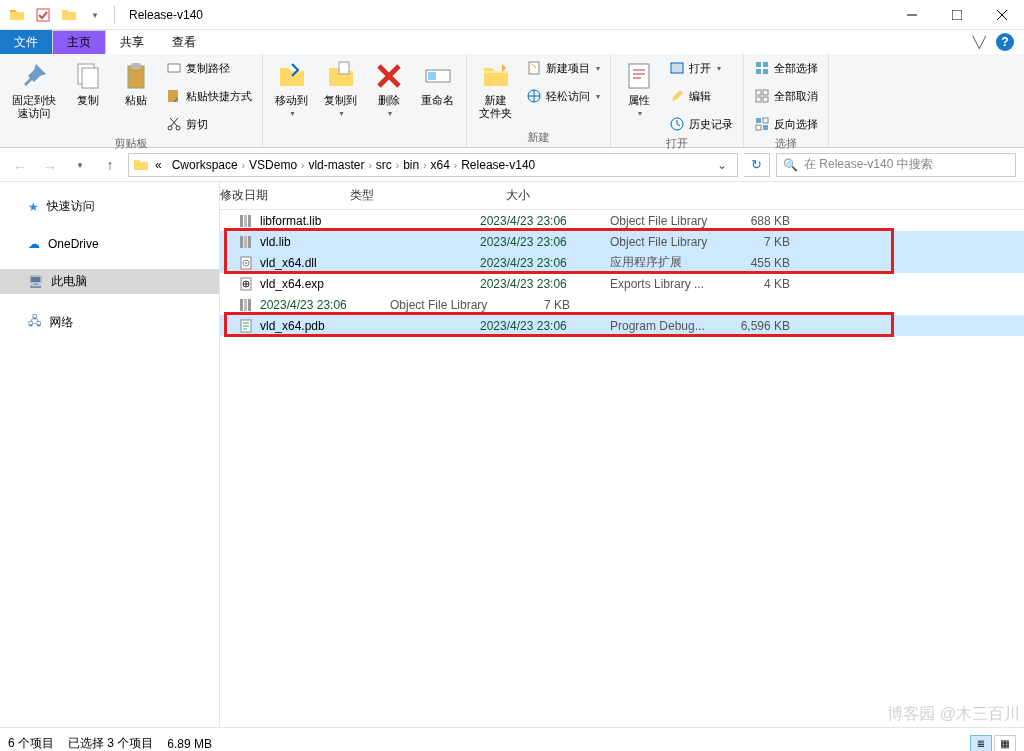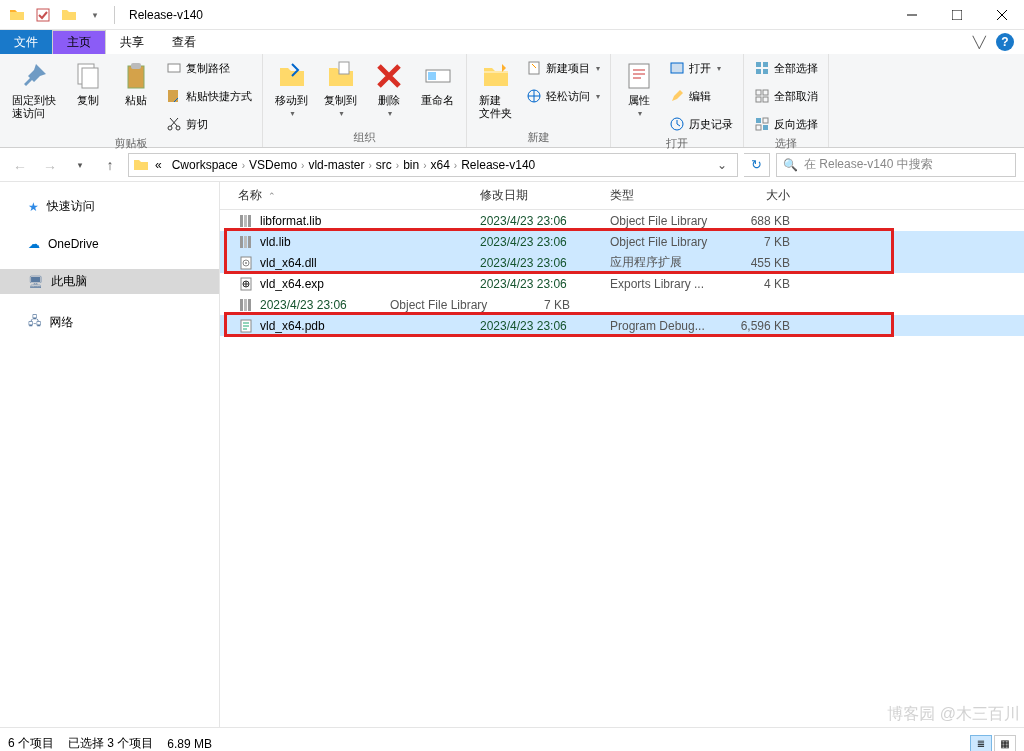--- a/index.html
+++ b/index.html
@@ -23,21 +23,21 @@
 .tabbar-right { margin-left: auto; display: flex; align-items: center; padding-right: 10px; gap: 10px; }
 .help-circle { width: 18px; height: 18px; border-radius: 50%; background: #1979ca; color: #fff; display: flex; align-items: center; justify-content: center; font-size: 12px; font-weight: bold; }
 
 
 .ribbon { height: 94px; background: #f5f6f7; border-bottom: 1px solid #d0d0d0; display: flex; }
 .ribbon-group { border-right: 1px solid #e1e1e1; display: flex; flex-direction: column; padding: 2px 6px 0 6px; }
 .ribbon-group-content { flex: 1; display: flex; align-items: flex-start; gap: 4px; }
 .ribbon-group-label { text-align: center; font-size: 11px; color: #666; padding: 2px 0; }
 .rbtn-large { display: flex; flex-direction: column; align-items: center; justify-content: flex-start; padding: 4px 6px; gap: 2px; min-width: 44px; }
 .rbtn-large .ricon { width: 32px; height: 32px; }
-.rbtn-large .rlabel { font-size: 11px; line-height: 1.2; }
+.rbtn-large .rlabel { font-size: 11px; text-align: center; line-height: 1.2; }
 .rbtn-small { display: flex; align-items: center; gap: 4px; padding: 2px 4px; font-size: 11px; }
 .rbtn-small .ricon-sm { width: 16px; height: 16px; }
 .rcol { display: flex; flex-direction: column; gap: 8px; padding-top: 2px; }
 .dd-arrow { font-size: 8px; color: #666; margin-left: 2px; }
 
 
 .navrow { height: 34px; display: flex; align-items: center; padding: 4px 8px; gap: 6px; border-bottom: 1px solid #e5e5e5; }
 .nav-btn { width: 24px; height: 24px; display: flex; align-items: center; justify-content: center; color: #555; font-size: 14px; }
 .nav-btn.disabled { color: #bbb; }
 .addrbar { flex: 1; height: 24px; border: 1px solid #ccc; display: flex; align-items: center; font-size: 12px; padding: 0 4px; gap: 2px; }
@@ -219,21 +219,20 @@
           <span class="dd-arrow">▾</span>
       </div>
       <div class="rbtn-large">
         <svg class="ricon" viewBox="0 0 32 32">
             <rect x="4" y="10" width="24" height="12" fill="#fff" stroke="#888"></rect>
             <rect x="6" y="12" width="8" height="8" fill="#8cd0ff"></rect>
           </svg>
         <span class="rlabel">重命名</span>
       </div>
     </div>
-    <div class="ribbon-group-label">组织</div>
   </div>
 
   <div class="ribbon-group">
     <div class="ribbon-group-content">
       <div class="rbtn-large">
         <svg class="ricon" viewBox="0 0 32 32">
             <path fill="#ffd96a" d="M4 8h8l3 3h13v15H4z"></path>
             <path fill="#ffe9a8" d="M4 11h24v2H4z"></path>
             <path d="M22 4l4 4-4 4" fill="#ffb02e"></path>
           </svg>
@@ -372,24 +371,20 @@
       </div>
     <div class="nav-spacer"></div>
     <div class="nav-item">
         <span class="netfill">🖧</span>
         <span>网络</span>
       </div>
   </div>
 
   <div class="filepane">
     <div class="colheaders">
-      <div class="col-name">
-          <span>名称</span>
-          <span class="sort-ind">⌃</span>
-        </div>
       <div class="col-date">修改日期</div>
       <div class="col-type">类型</div>
       <div class="col-size">大小</div>
     </div>
     <div class="filelist" id="filelist">
         <div class="filerow">
           <svg class="ficon" viewBox="0 0 16 16">
             <rect x="2" y="2" width="3" height="12" fill="#999"></rect>
             <rect x="6" y="2" width="3" height="12" fill="#bbb"></rect>
             <rect x="10" y="2" width="3" height="12" fill="#999"></rect>

